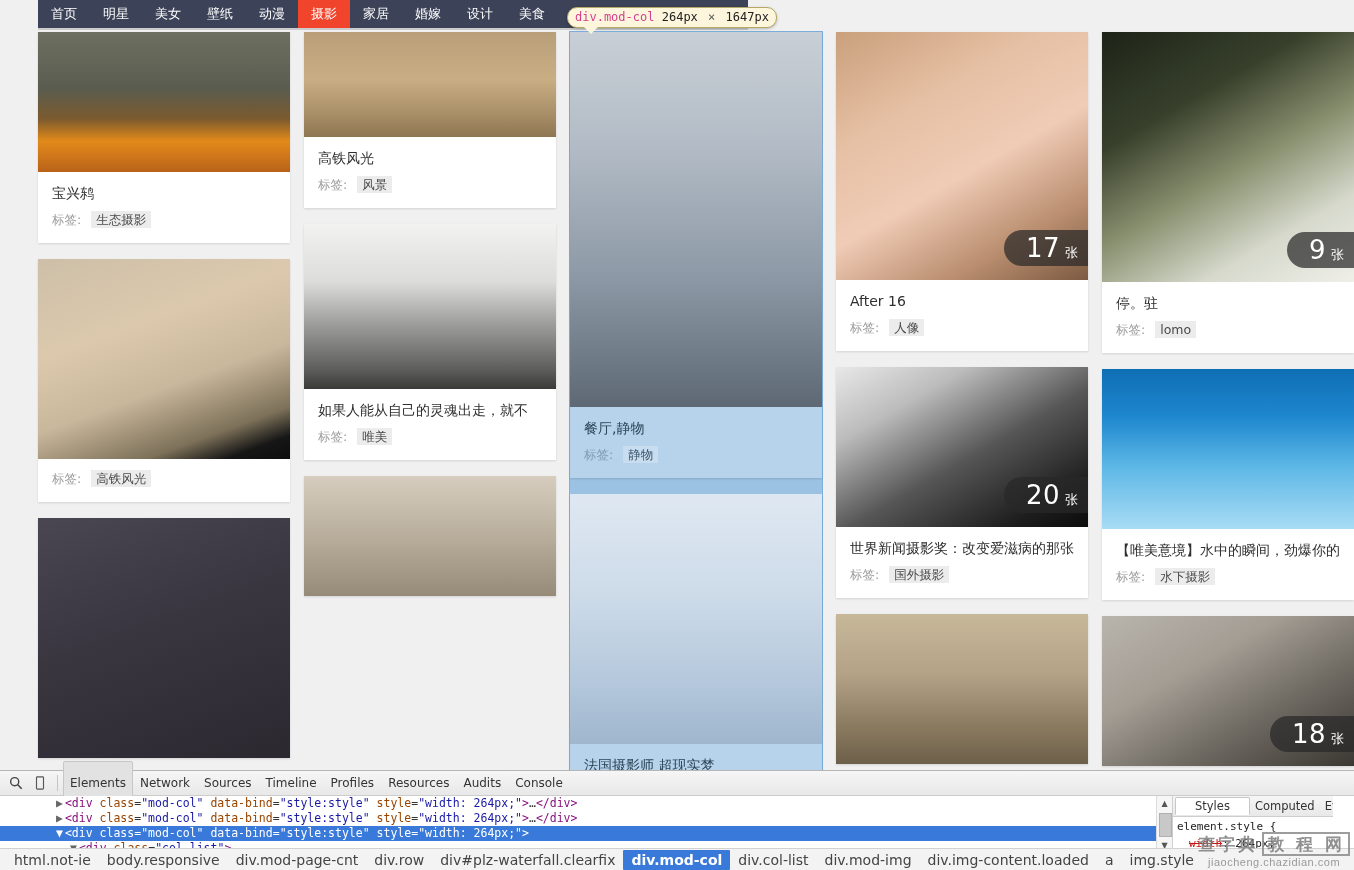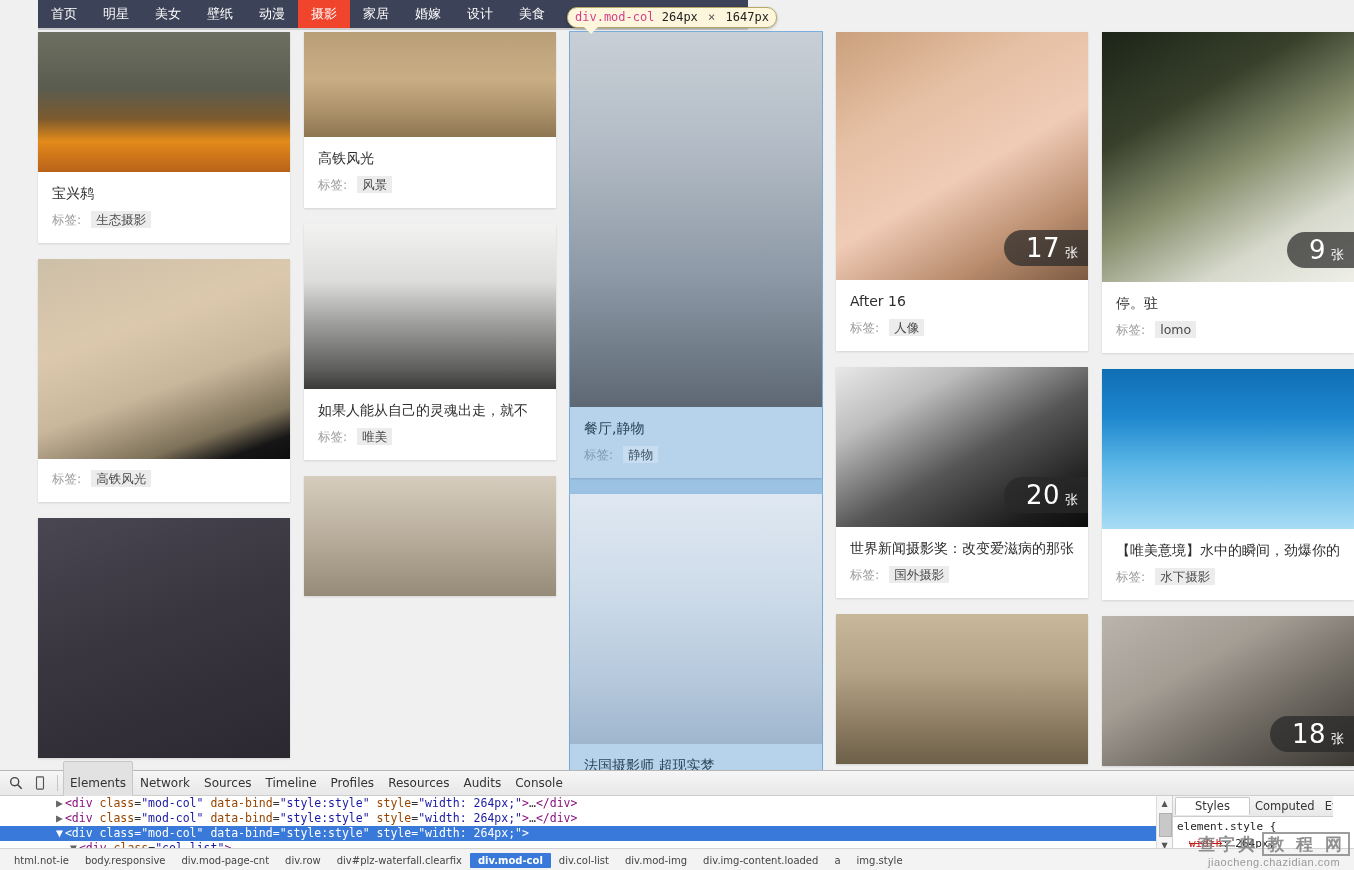--- a/index.html
+++ b/index.html
@@ -136,21 +136,21 @@
   .dom-row .pn{color:#333;}
   .dom-row.sel .tg,.dom-row.sel .at,.dom-row.sel .av,.dom-row.sel .pn{color:#fff;}
   .dom-row.indent2{padding-left:70px;}
 
   #crumbs{
     position:absolute;left:0;bottom:0;width:1354px;height:22px;
     background:#f3f3f3;border-top:1px solid #d2d2d2;
     display:flex;align-items:center;padding-left:6px;overflow:hidden;
   }
   .crumb{
-    font-size:10px;color:#444;padding:2px 8px;cursor:pointer;white-space:nowrap;
+    font-size:14px;color:#444;padding:2px 8px;cursor:pointer;white-space:nowrap;
   }
   .crumb.active{background:#3879d9;color:#fff;font-weight:bold;border-radius:1px;}
 
   #styles-pane{width:160px;background:#fff;position:relative;overflow:hidden;}
   #styles-tabs{
     height:20px;background:linear-gradient(#f6f6f6,#e8e8e8);
     border-bottom:1px solid #cdcdcd;display:flex;align-items:center;padding-left:2px;
   }
   .st-tab{font-size:11.5px;color:#333;padding:2px 5px;cursor:pointer;white-space:nowrap;}
   .st-tab.active{background:#fff;border:1px solid #c7c7c7;border-bottom-color:#fff;border-radius:2px 2px 0 0;padding:1px 19px;}

